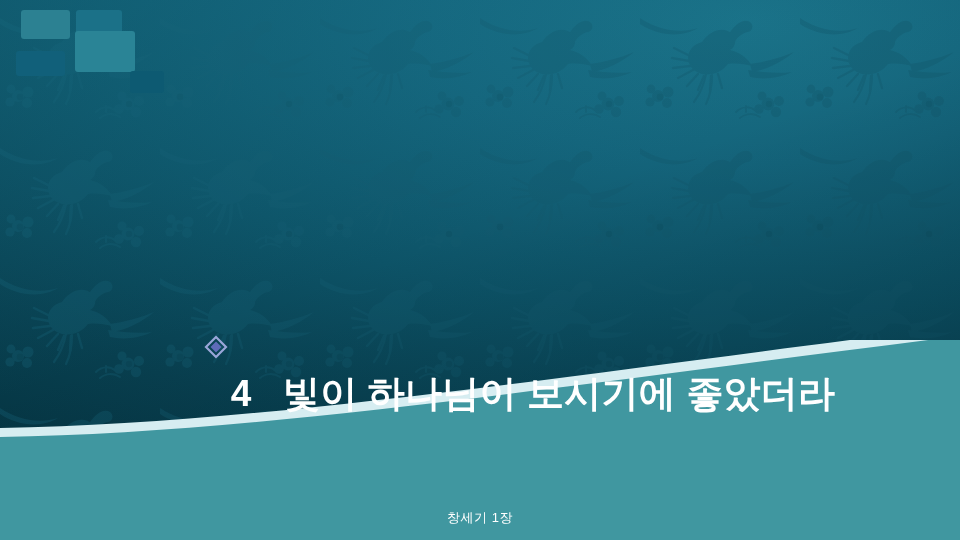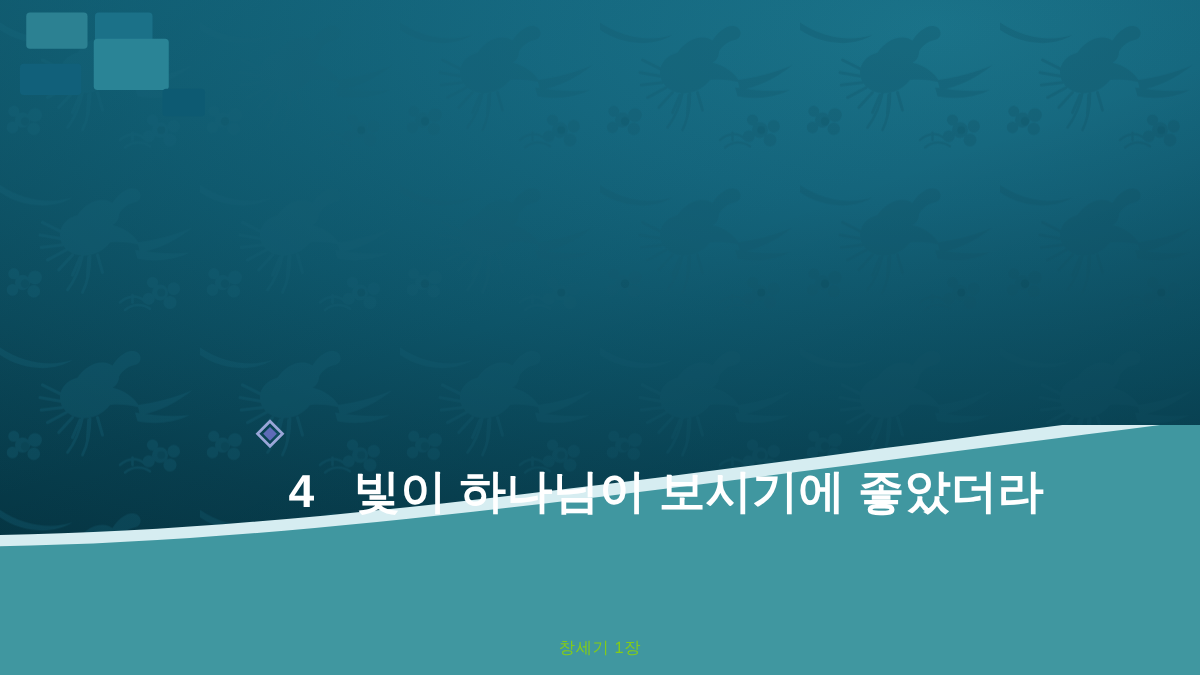--- a/index.html
+++ b/index.html
@@ -89,21 +89,21 @@
   
   .footer {
     position: absolute;
     left: 0;
     bottom: 0;
     width: 960px;
     height: 44px;
     display: flex;
     align-items: center;
     justify-content: center;
-    color: #84cc16;
+    color: #ffffff;
     font-size: 13px;
     font-weight: normal;
     letter-spacing: 0.5px;
     z-index: 5;
   }
 </style>
 </head>
 <body>
 
 <div id="slide">

